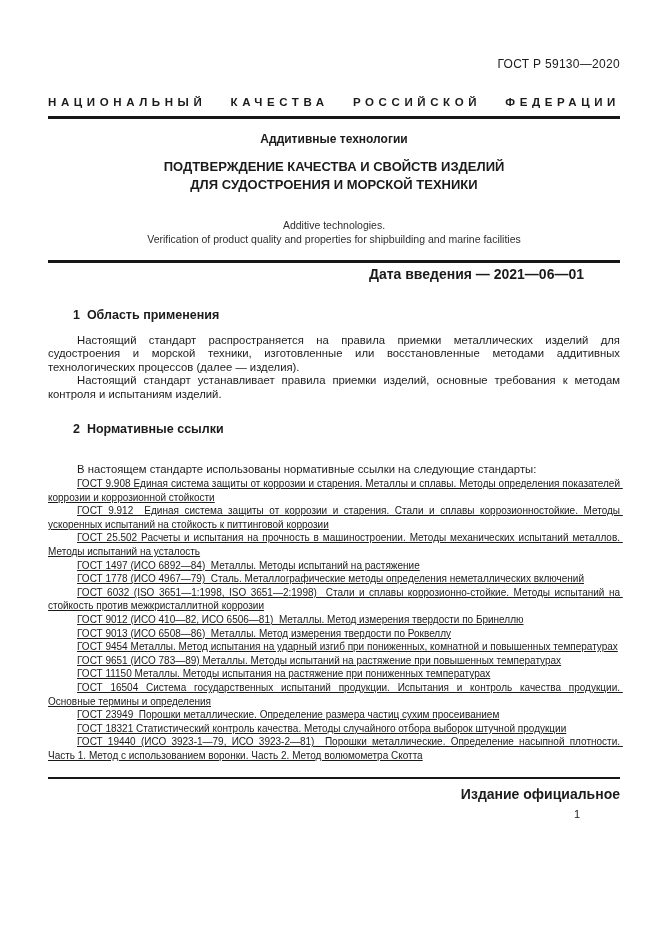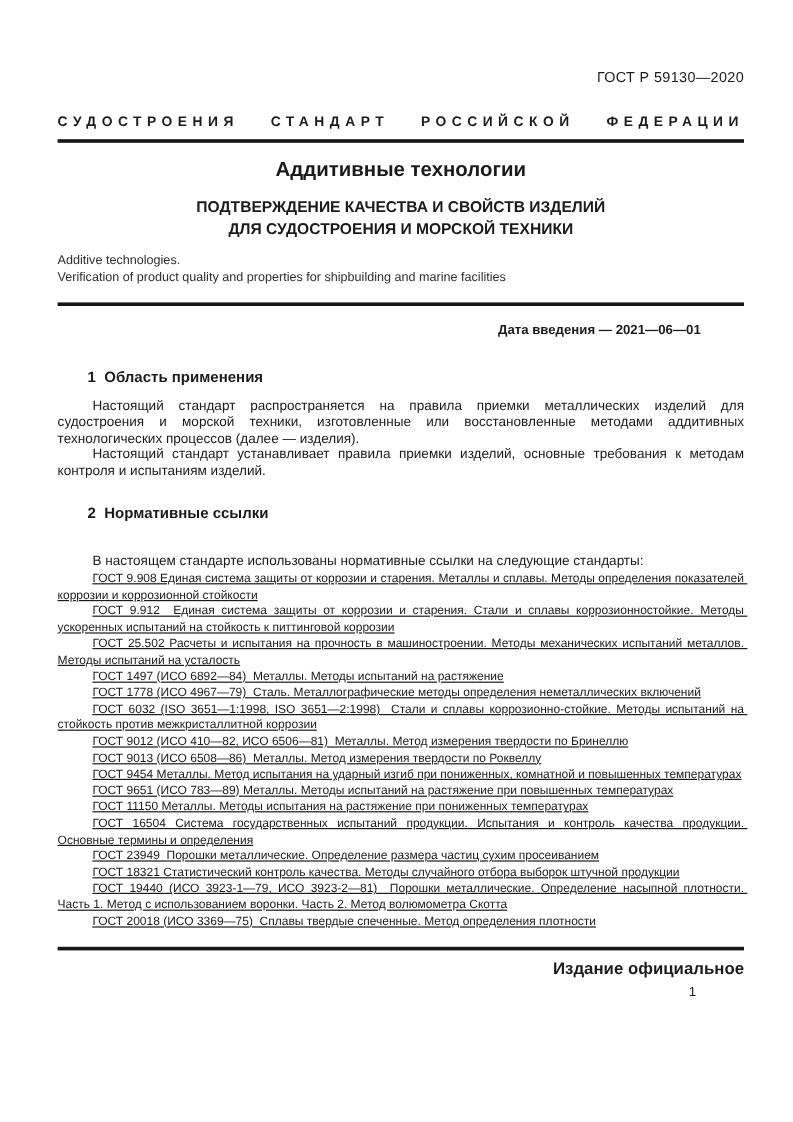--- a/index.html
+++ b/index.html
@@ -44,42 +44,42 @@
   }
   .rule-mid {
     border: none;
     background: #161616;
     height: 2.5px;
     margin: 14px 0 0 0;
   }
   .subject {
     margin-top: 13px;
     text-align: center;
-    font-size: 17px;
+    font-size: 12px;
     font-weight: 700;
   }
   .title-ru {
     margin-top: 12px;
     text-align: center;
     font-size: 13px;
     font-weight: 700;
     line-height: 18px;
   }
   .title-en {
-    margin-top: 11px;
-    text-align: left;
+    margin-top: 25px;
+    text-align: center;
     font-size: 10.5px;
     color: #2e2e2e;
     line-height: 13.5px;
   }
   .intro-date {
-    margin-top: 14px;
+    margin-top: 3px;
     text-align: right;
     padding-right: 36px;
-    font-size: 11px;
+    font-size: 14px;
     font-weight: 700;
   }
   .section-heading {
     margin: 26px 0 12px 25px;
     font-size: 12.5px;
     font-weight: 700;
     white-space: pre-wrap;
   }
   .section-heading.second {
     margin-top: 21px;
@@ -120,21 +120,21 @@
     font-size: 11px;
   }
 </style>
 </head>
 <body>
 
 <div class="page">
 
   <div class="doc-code">ГОСТ Р 59130—2020</div>
 
-  <div class="banner">СУДОСТРОЕНИЯ СТАНДАРТ РОССИЙСКОЙ ФЕДЕРАЦИИ</div>
+  <div class="banner">НАЦИОНАЛЬНЫЙ КАЧЕСТВА РОССИЙСКОЙ ФЕДЕРАЦИИ</div>
 
   <div class="rule-thick"></div>
 
   <div class="subject">Аддитивные технологии</div>
 
   <div class="title-ru">
     <div>ПОДТВЕРЖДЕНИЕ КАЧЕСТВА И СВОЙСТВ ИЗДЕЛИЙ</div>
     <div>ДЛЯ СУДОСТРОЕНИЯ И МОРСКОЙ ТЕХНИКИ</div>
   </div>
 
@@ -164,21 +164,20 @@
   <p class="ref">ГОСТ 6032 (ISO 3651—1:1998, ISO 3651—2:1998)  Стали и сплавы коррозионно-стойкие. Методы испытаний на стойкость против межкристаллитной коррозии</p>
   <p class="ref">ГОСТ 9012 (ИСО 410—82, ИСО 6506—81)  Металлы. Метод измерения твердости по Бринеллю</p>
   <p class="ref">ГОСТ 9013 (ИСО 6508—86)  Металлы. Метод измерения твердости по Роквеллу</p>
   <p class="ref">ГОСТ 9454 Металлы. Метод испытания на ударный изгиб при пониженных, комнатной и повышенных температурах</p>
   <p class="ref">ГОСТ 9651 (ИСО 783—89) Металлы. Методы испытаний на растяжение при повышенных температурах</p>
   <p class="ref">ГОСТ 11150 Металлы. Методы испытания на растяжение при пониженных температурах</p>
   <p class="ref">ГОСТ 16504 Система государственных испытаний продукции. Испытания и контроль качества продукции. Основные термины и определения</p>
   <p class="ref">ГОСТ 23949  Порошки металлические. Определение размера частиц сухим просеиванием</p>
   <p class="ref">ГОСТ 18321 Статистический контроль качества. Методы случайного отбора выборок штучной продукции</p>
   <p class="ref">ГОСТ 19440 (ИСО 3923-1—79, ИСО 3923-2—81)  Порошки металлические. Определение насыпной плотности. Часть 1. Метод с использованием воронки. Часть 2. Метод волюмометра Скотта</p>
-  <p class="ref">ГОСТ 20018 (ИСО 3369—75)  Сплавы твердые спеченные. Метод определения плотности</p>
 
   <div class="rule-footer"></div>
 
   <div class="footer-note">Издание официальное</div>
 
   <div class="page-number">1</div>
 
 </div>
 
 </body></html>

